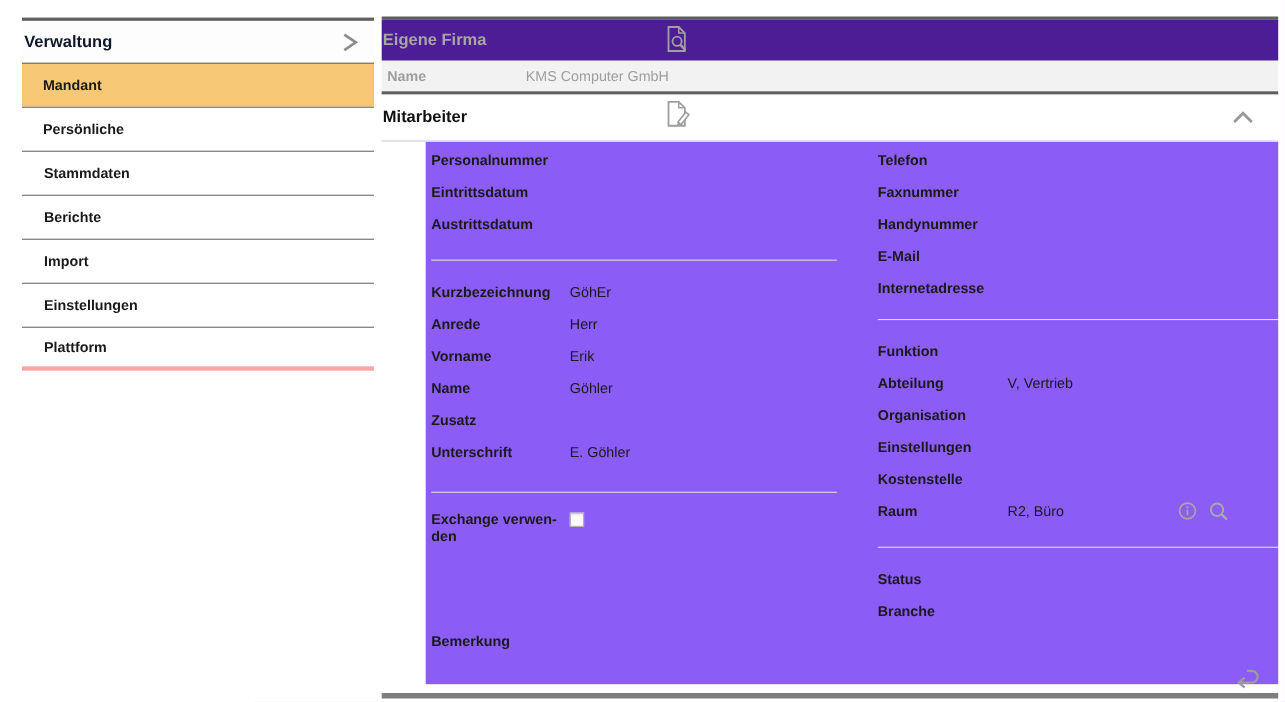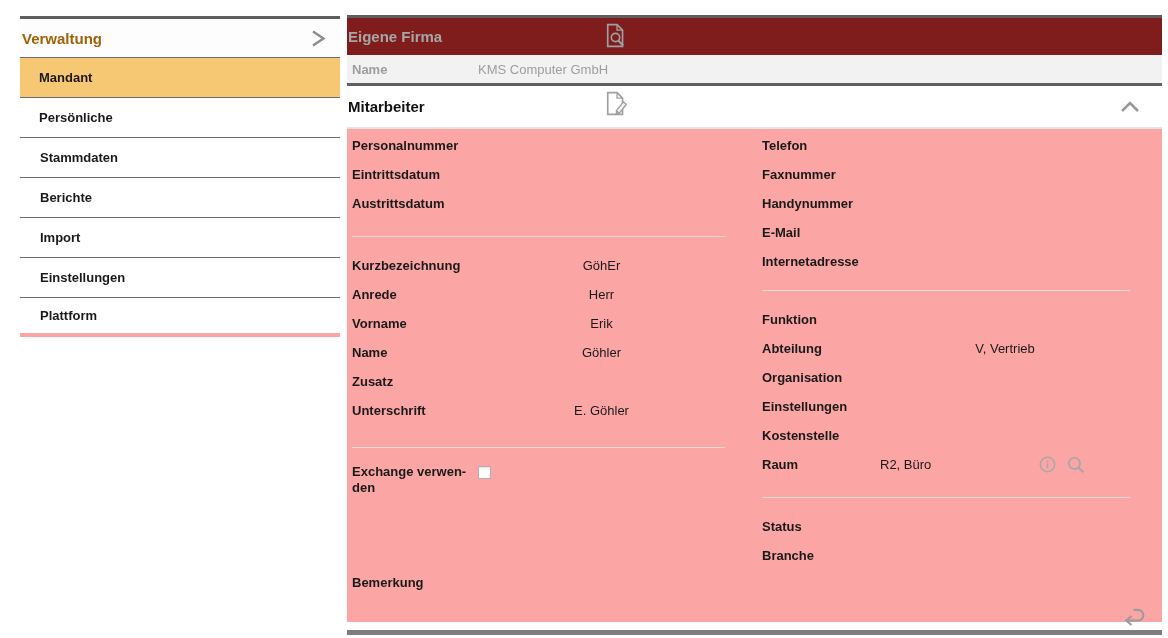--- a/index.html
+++ b/index.html
@@ -3,50 +3,50 @@
 <meta charset="utf-8">
 <style>
   * { box-sizing: border-box; margin: 0; padding: 0; }
   html,body { width:1168px; height:638px; background:#ffffff;
     font-family:"Liberation Sans", sans-serif; position:relative; overflow:hidden; }
 
   
   .sidebar { position:absolute; left:20px; top:16px; width:320px; background:#fff; }
   .sb-topline { height:3px; background:#5f5f5f; }
   .sb-header { height:38px; display:flex; align-items:center; padding-left:2px; background:#fdfdfd; }
-  .sb-title { font-size:15px; font-weight:bold; color:#a16207;text-align:center; }
+  .sb-title { font-size:15px; font-weight:bold; color:#0f172a;text-align:center; }
   .sb-chevron { margin-left:auto; margin-right:13px; display:flex; align-items:center; }
   .sb-item { height:40px; display:flex; align-items:center; border-top:1px solid #6b6b6b;
     font-size:13px; color:#1a1a1a; cursor:pointer; }
   .sb-item.l1 { padding-left:20px; font-weight:bold; }
   .sb-item.l2 { padding-left:19px; font-weight:bold; }
   .sb-item.active { background:#f7c873; }
   .sb-item.last { border-bottom:4px solid #fca5a5; }
 
   
   .main { position:absolute; left:347px; top:15px; width:815px; }
   .m-topline { height:3px; background:#5f5f5f; }
-  .firma-head { height:37px; display:flex; align-items:center; position:relative; background:#7f1d1d; }
+  .firma-head { height:37px; display:flex; align-items:center; position:relative; background:#4c1d95; }
   .firma-title { font-size:15px; font-weight:bold; color:#a6a6a6; margin-left:1px; }
   .head-icon { position:absolute; left:256px; top:5px; }
   .name-row { height:28px; background:#f2f2f2; display:flex; align-items:center; padding-left:5px; }
   .name-row .lbl { width:126px; font-size:13px; font-weight:bold; color:#9e9e9e; }
   .name-row .val { font-size:13px; color:#9e9e9e; }
   .dark-div { height:3px; background:#5f5f5f; }
   .mit-head { height:41px; display:flex; align-items:center; position:relative; background:#fff;gap:42px; }
   .mit-title { font-size:15px; font-weight:bold; color:#111; margin-left:1px; }
   .chevron-up { margin-left:auto; margin-right:22px; display:flex; align-items:center; cursor:pointer; }
   .light-div { height:2px; background:#e3e3e3; }
 
-  .bodyarea { background:#fca5a5; height:493px; padding:2px 0 0 5px; display:flex; }
+  .bodyarea { background:#8b5cf6; height:493px; padding:2px 0 0 5px; display:flex;margin-left:40px; }
   .colL { width:373px; }
   .colR { width:368px; margin-left:37px; }
   .frow { height:29px; display:flex; }
   .frow .lbl { font-size:13px; font-weight:bold; color:#1a1a1a; line-height:29px; }
-  .frow .val { font-size:13px; color:#1a1a1a; line-height:29px; flex:1;text-align:center; }
+  .frow .val { font-size:13px; color:#1a1a1a; line-height:29px; flex:1; }
   .colL .lbl { width:126px; flex:none; }
   .colR .lbl { width:118px; flex:none; }
   .gline { border:0; border-top:1px solid #dcdcdc; }
   .colL .g1 { margin:18px 0 14px 0; }
   .colL .g2 { margin:22px 0 16px 0; }
   .colR .g1 { margin:14px 0 14px 0; }
   .colR .g2 { margin:18px 0 14px 0; }
 
   .exch { display:flex; }
   .exch .lbl { width:126px; flex:none; font-size:13px; font-weight:bold; color:#1a1a1a; line-height:16px; }

